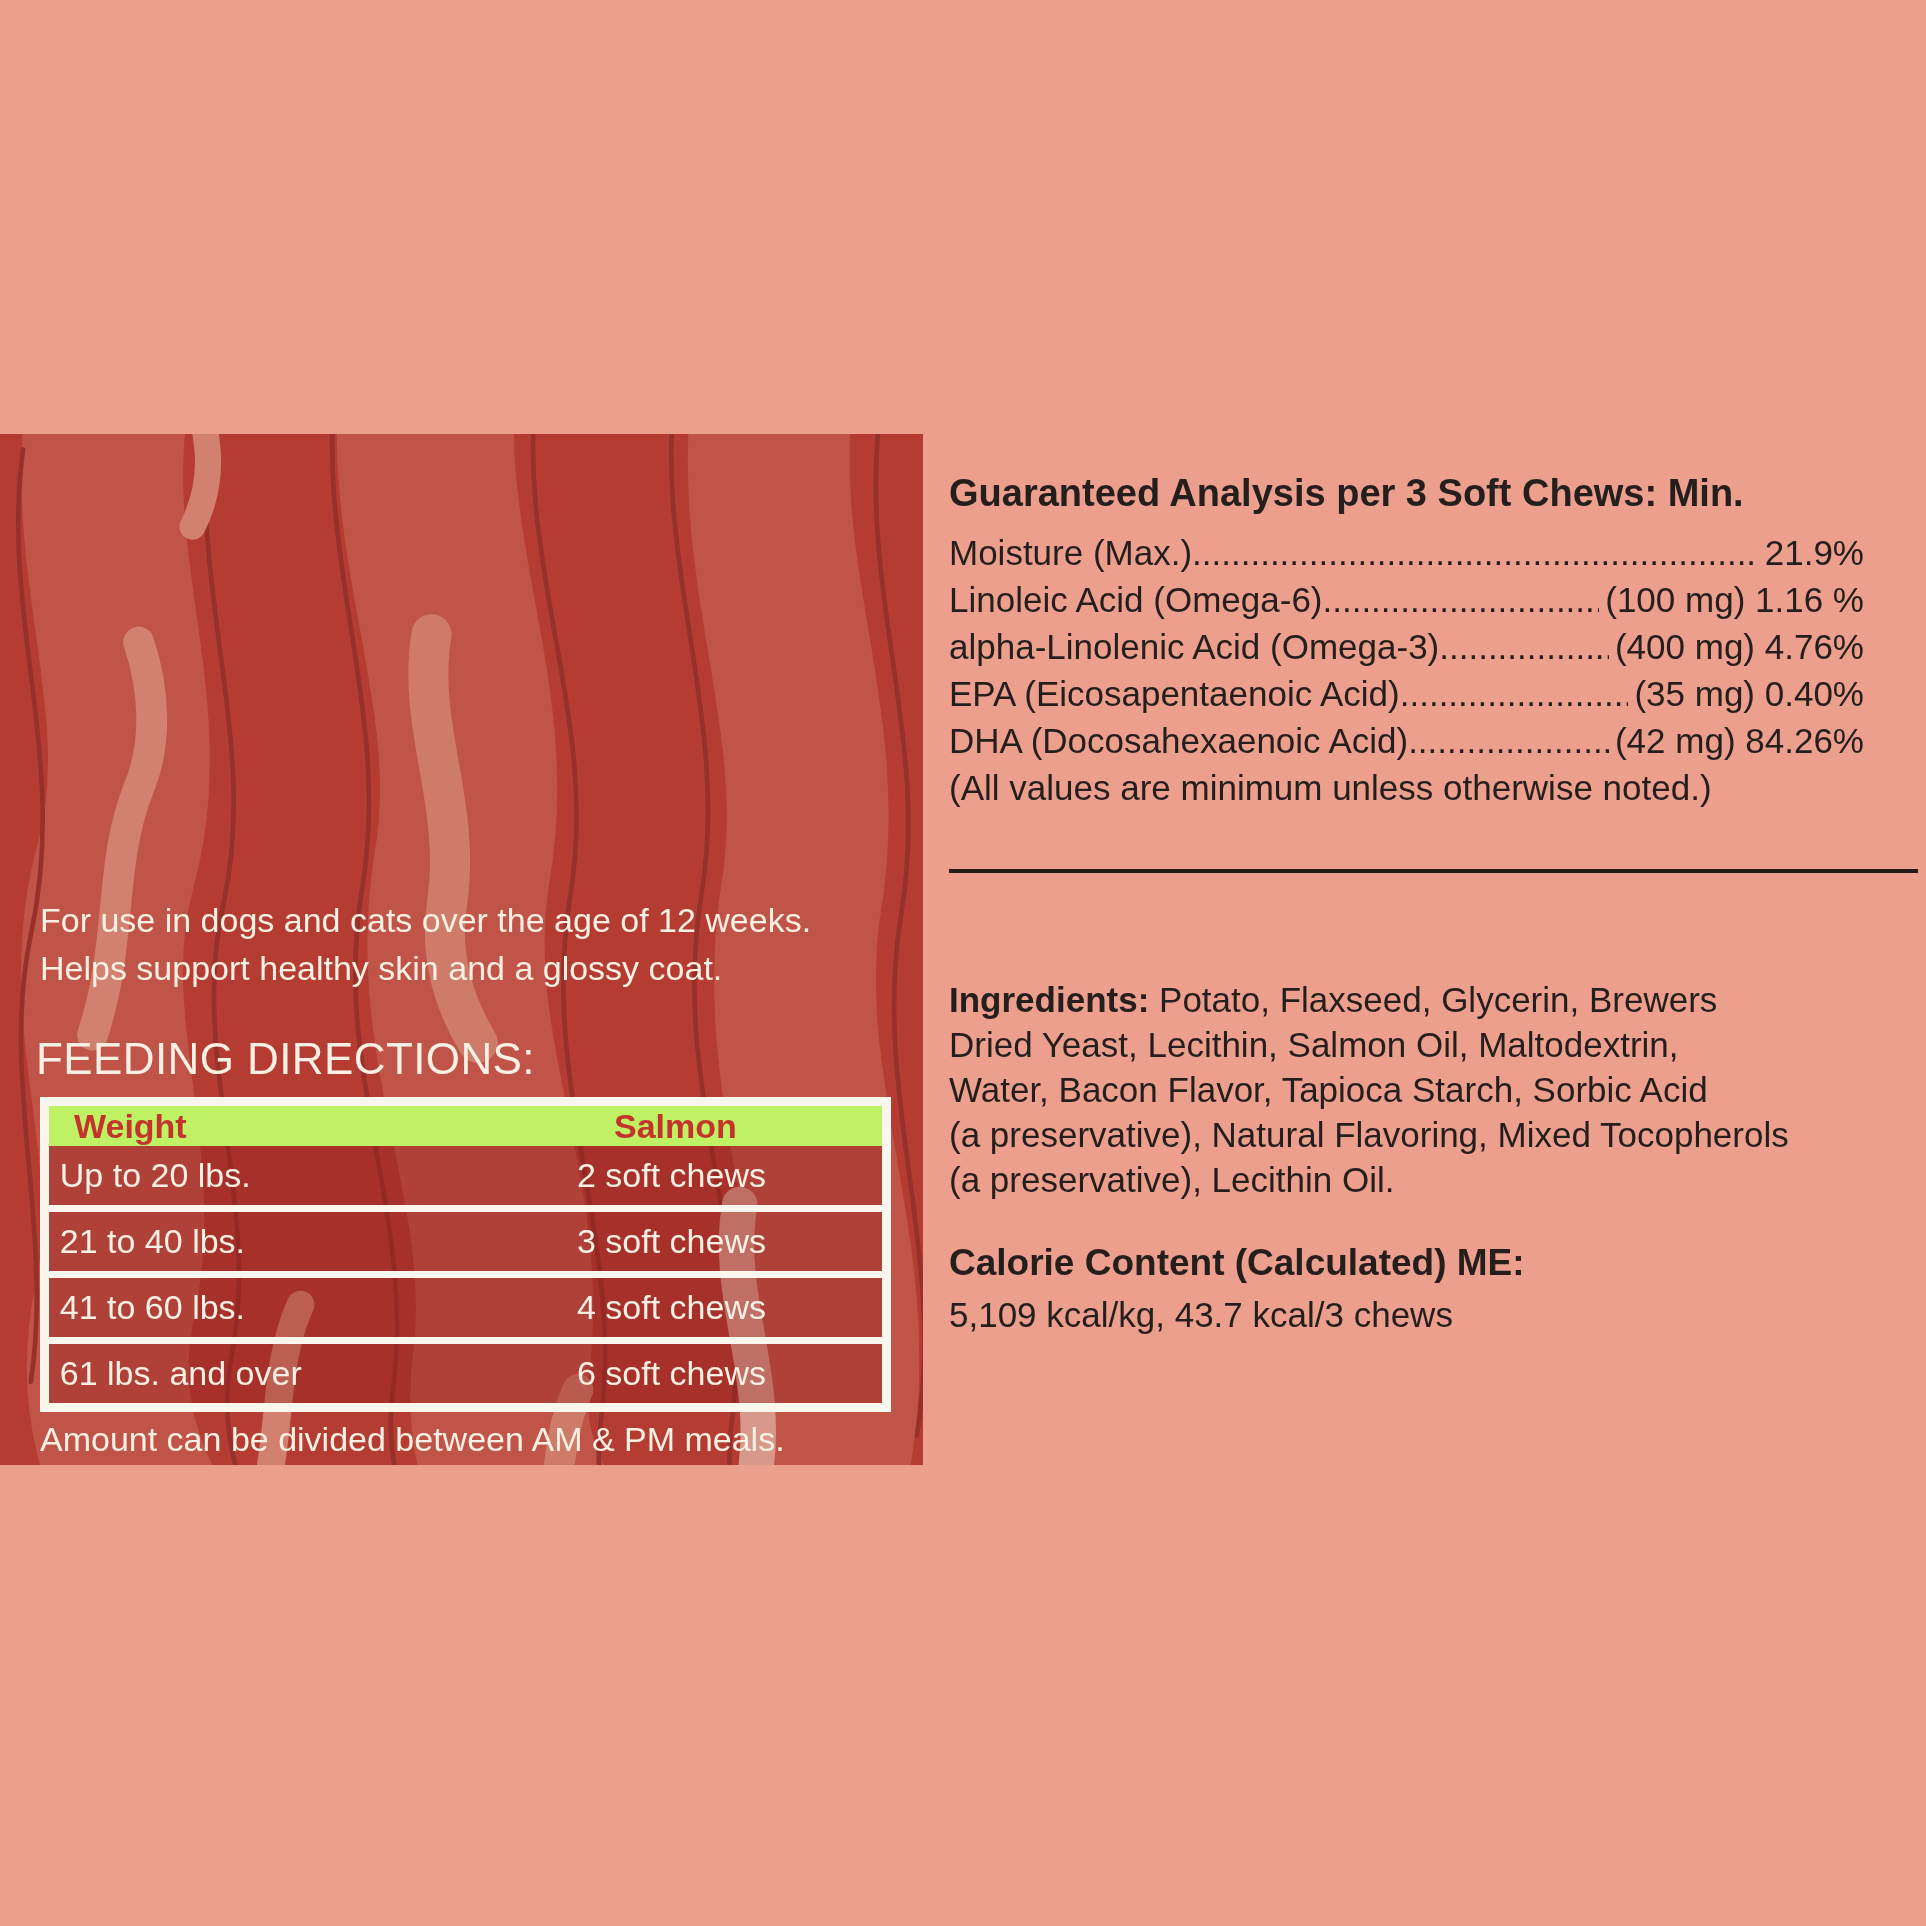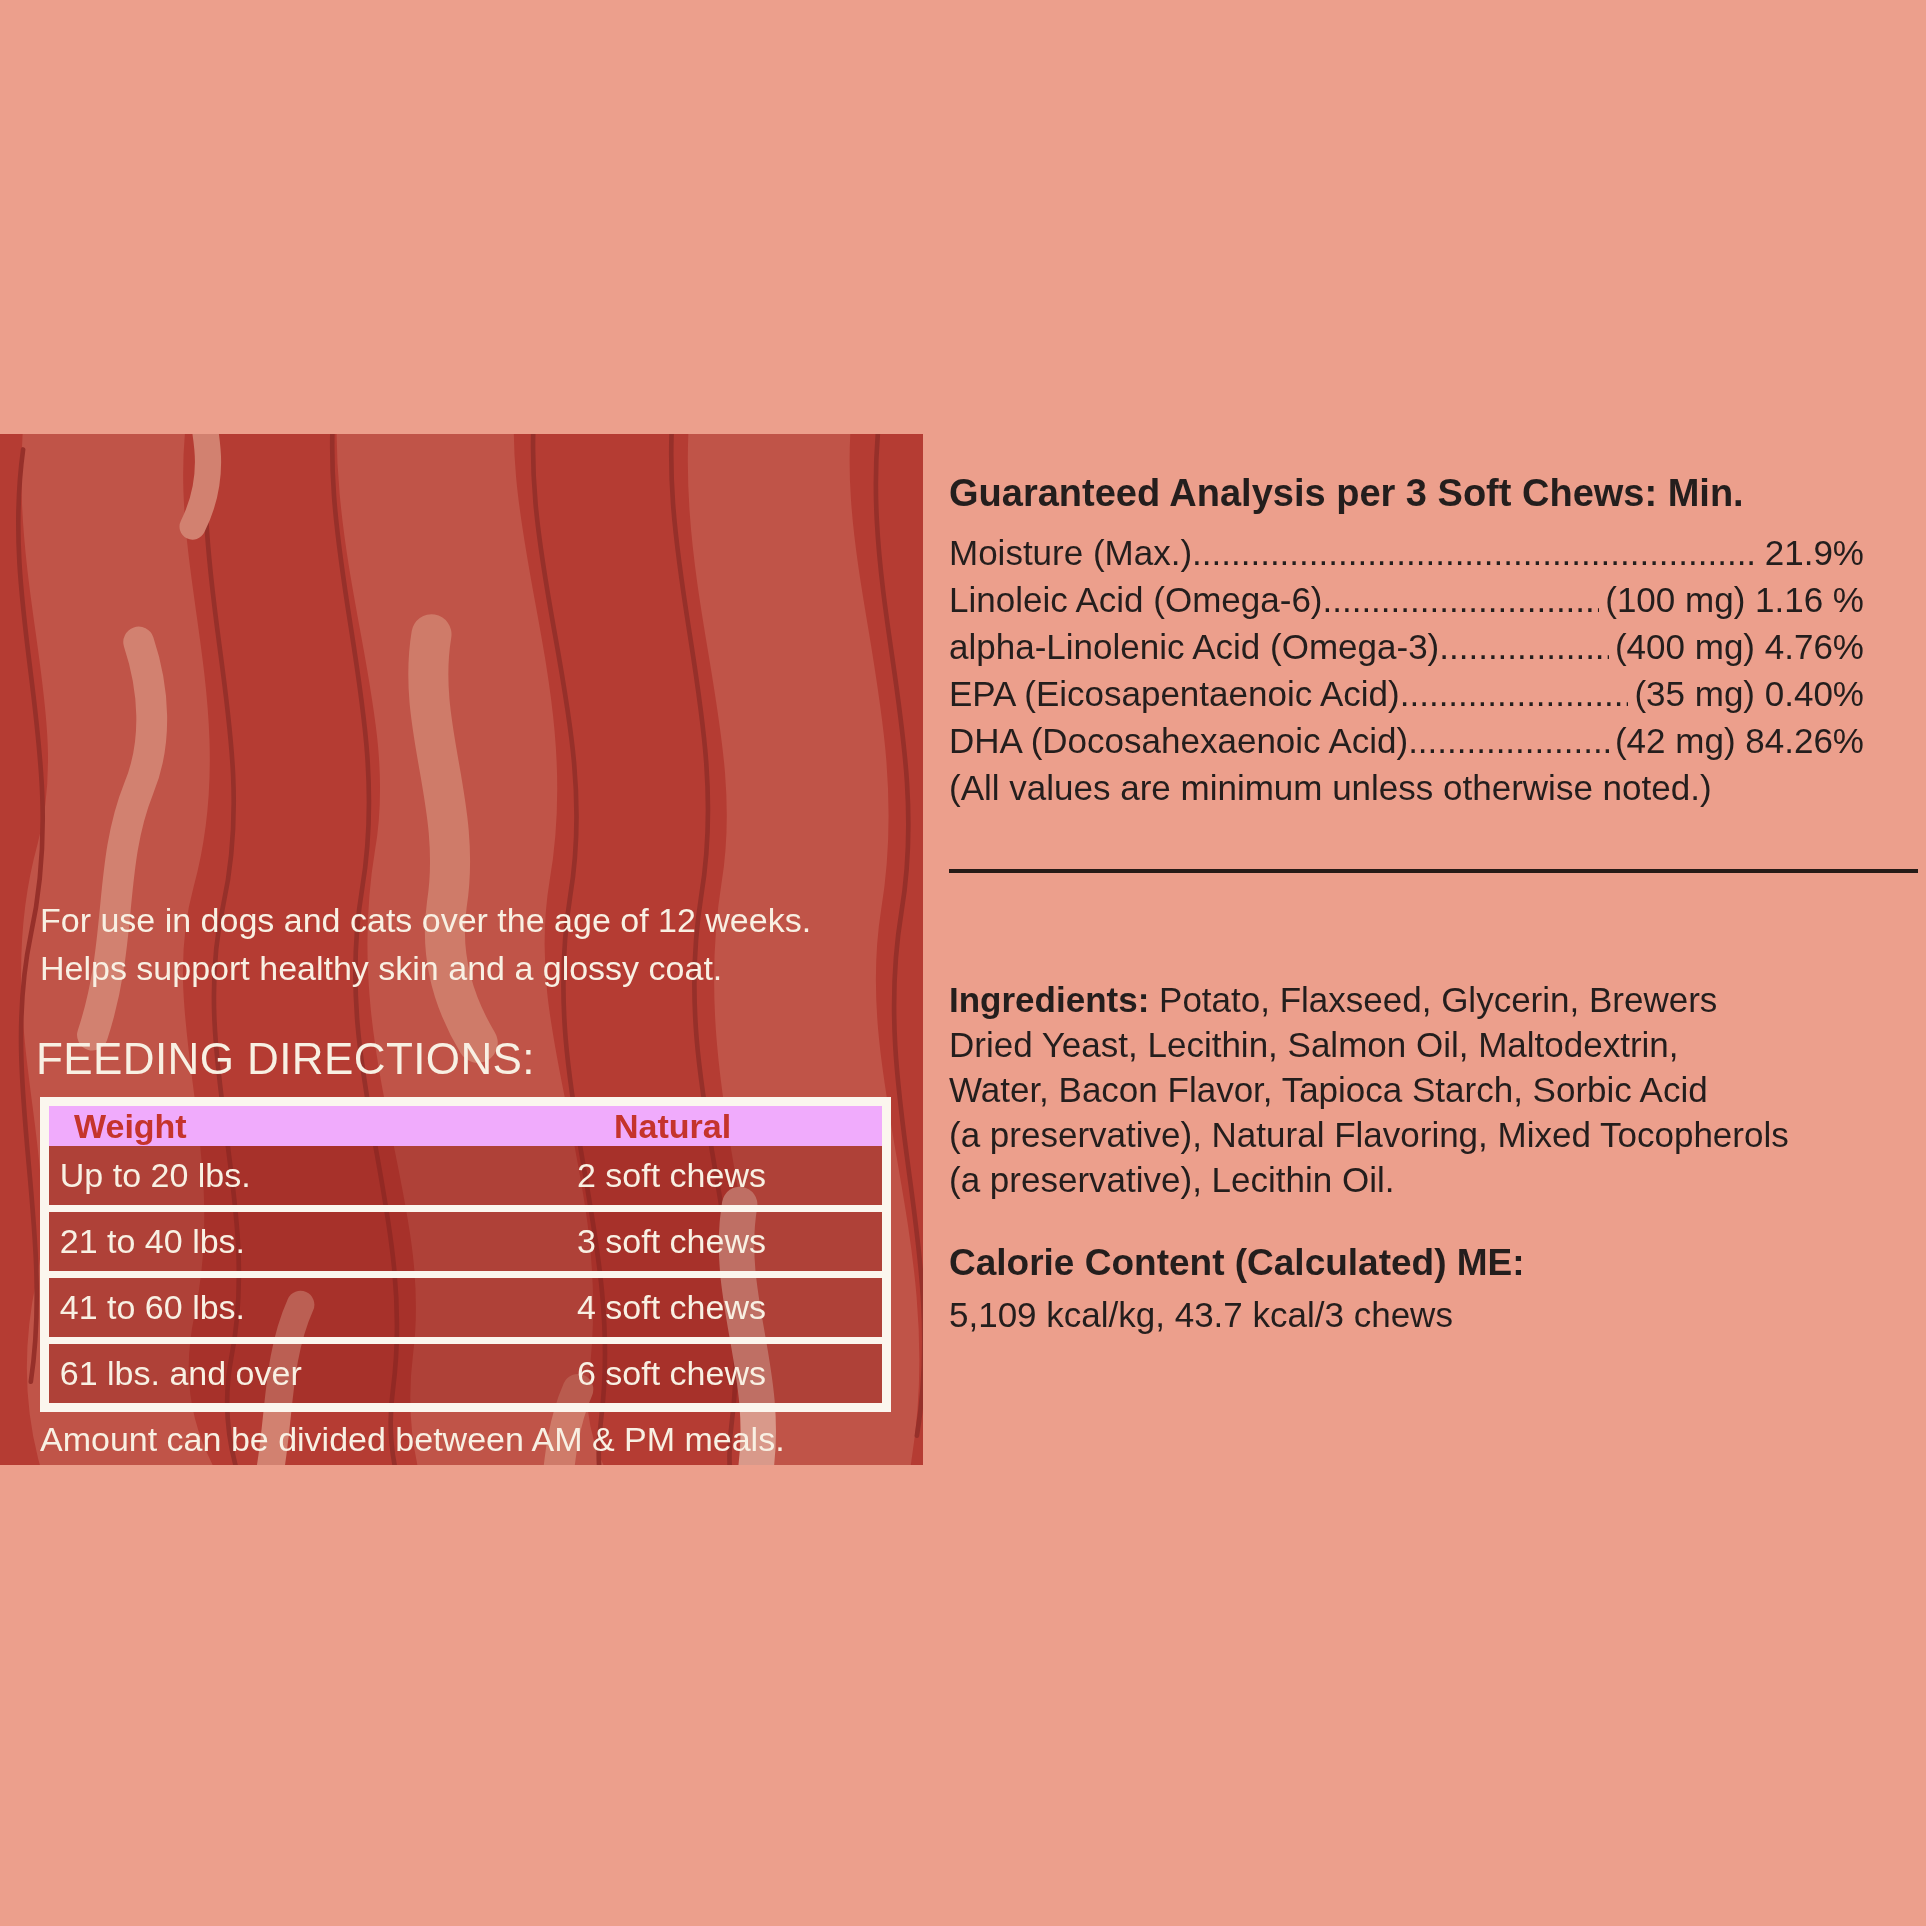--- a/index.html
+++ b/index.html
@@ -18,21 +18,21 @@
   .panel-text{position:absolute;color:#f8f0e3;}
   .line{white-space:nowrap;}
   .intro{left:40px;top:462px;font-size:34px;line-height:48px;}
   .fd-heading{left:36px;top:600px;font-size:44px;font-weight:400;letter-spacing:0.4px;white-space:nowrap;}
   
   .ftable{
     position:absolute;left:40px;top:663px;width:851px;
     border:9.2px solid #fbf6ee;box-sizing:border-box;
   }
   .frow,.fhead{display:flex;align-items:center;}
-  .fhead{height:40px;background:#f0abfc;color:#c5342c;font-weight:700;font-size:34px;}
+  .fhead{height:40px;background:#bef264;color:#c5342c;font-weight:700;font-size:34px;}
   .frow{height:59px;background:rgba(140,27,23,.33);color:#f8f0e3;font-size:34px;align-items:center;}
   .frow + .frow{border-top:7.7px solid #fbf6ee;}
   .c1{flex:0 0 528px;white-space:nowrap;}
   .c2{flex:1;white-space:nowrap;}
   .frow .c1{text-indent:10.8px;}
   .fhead .c1{text-indent:25px;}
   .fhead .c2{text-indent:37px;}
   .split-note{left:40px;top:986px;font-size:34px;}
   
   .ga-heading{position:absolute;left:949px;top:472px;font-size:38px;font-weight:700;white-space:nowrap;}
@@ -79,21 +79,21 @@
   <div class="panel-text intro">
     <div class="line">For use in dogs and cats over the age of 12 weeks.</div>
     <div class="line">Helps support healthy skin and a glossy coat.</div>
   </div>
 
   <div class="panel-text fd-heading">FEEDING DIRECTIONS:</div>
 
   <div class="ftable">
     <div class="fhead">
       <div class="c1">Weight</div>
-      <div class="c2">Natural</div>
+      <div class="c2">Salmon</div>
     </div>
     <div class="frow">
       <div class="c1">Up to 20 lbs.</div>
       <div class="c2">2 soft chews</div>
     </div>
     <div class="frow">
       <div class="c1">21 to 40 lbs.</div>
       <div class="c2">3 soft chews</div>
     </div>
     <div class="frow">

